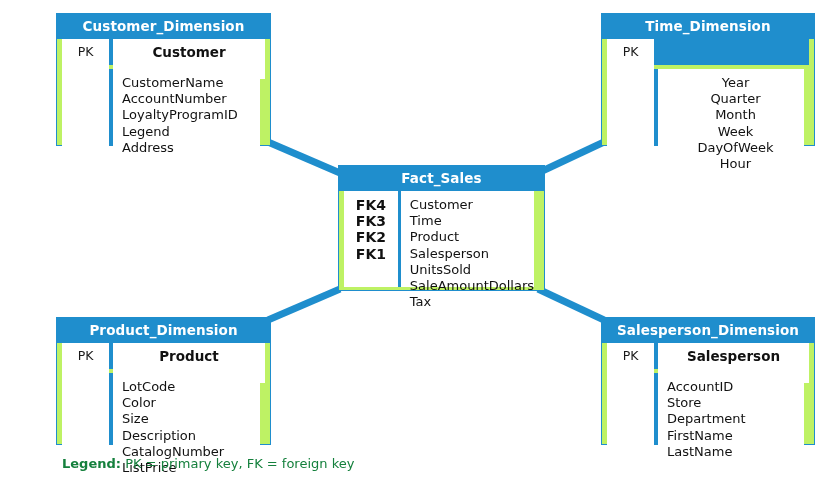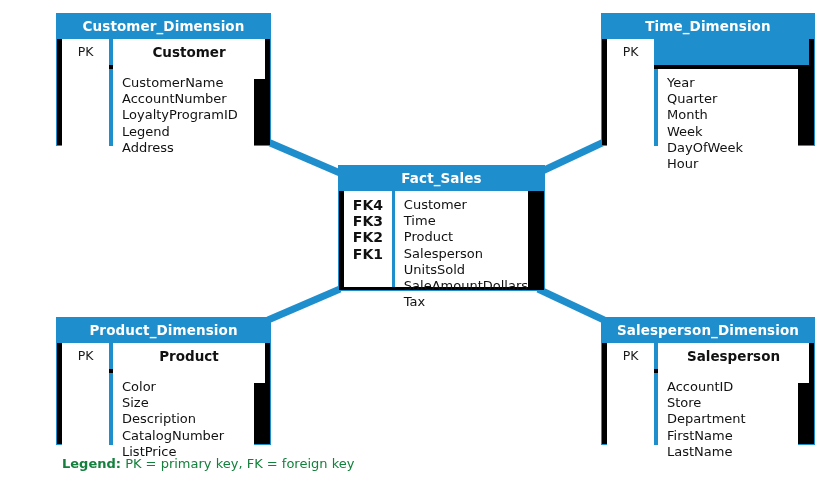--- a/index.html
+++ b/index.html
@@ -29,21 +29,21 @@
     top: 0;
     width: 835px;
     height: 477px;
     pointer-events: none;
   }
 
   
   .entity {
     position: absolute;
     box-sizing: border-box;
-    background: #000000;
+    background: #bef264;
     border: 1px solid #1f8ecd;
     padding: 0;
   }
 
   .entity-title {
     height: 25px;
     line-height: 25px;
     text-align: center;
     color: #ffffff;
     font-weight: bold;
@@ -76,21 +76,21 @@
     flex: 1;
     margin-left: 4px;
     font-size: 13.5px;
     font-weight: bold;
     color: #111111;
   }
 
   
   .entity-body {
     display: flex;
-    margin: 4px 16px 5px 5px;
+    margin: 4px 10px 5px 5px;
     background: #1f8ecd;
     box-sizing: border-box;
   }
   .entity-body .bcell {
     background: #ffffff;
     box-sizing: border-box;
     padding: 6px 0 7px 0;
   }
   .entity-body .bcell.keys {
     width: 47px;
@@ -173,21 +173,21 @@
         <div class="attr-line">Address</div>
       </div>
     </div>
   </div>
 
   <div class="entity" style="left:601px; top:13px; width:214px; height:133px;">
     <div class="entity-title">Time_Dimension</div>
     <div class="entity-header">
       <div class="hcell key">PK</div>
     </div>
-    <div class="entity-body" style="height:77px;">
+    <div class="entity-body" style="height:77px;text-align:center;">
       <div class="bcell keys"></div>
       <div class="bcell attrs">
         <div class="attr-line">Year</div>
         <div class="attr-line">Quarter</div>
         <div class="attr-line">Month</div>
         <div class="attr-line">Week</div>
         <div class="attr-line">DayOfWeek</div>
         <div class="attr-line">Hour</div>
       </div>
     </div>
@@ -216,20 +216,21 @@
 
   <div class="entity" style="left:56px; top:317px; width:215px; height:128px;">
     <div class="entity-title">Product_Dimension</div>
     <div class="entity-header">
       <div class="hcell key">PK</div>
       <div class="hcell name">Product</div>
     </div>
     <div class="entity-body" style="height:72px;">
       <div class="bcell keys"></div>
       <div class="bcell attrs">
+        <div class="attr-line">LotCode</div>
         <div class="attr-line">Color</div>
         <div class="attr-line">Size</div>
         <div class="attr-line">Description</div>
         <div class="attr-line">CatalogNumber</div>
         <div class="attr-line">ListPrice</div>
       </div>
     </div>
   </div>
 
   <div class="entity" style="left:601px; top:317px; width:214px; height:128px;">

